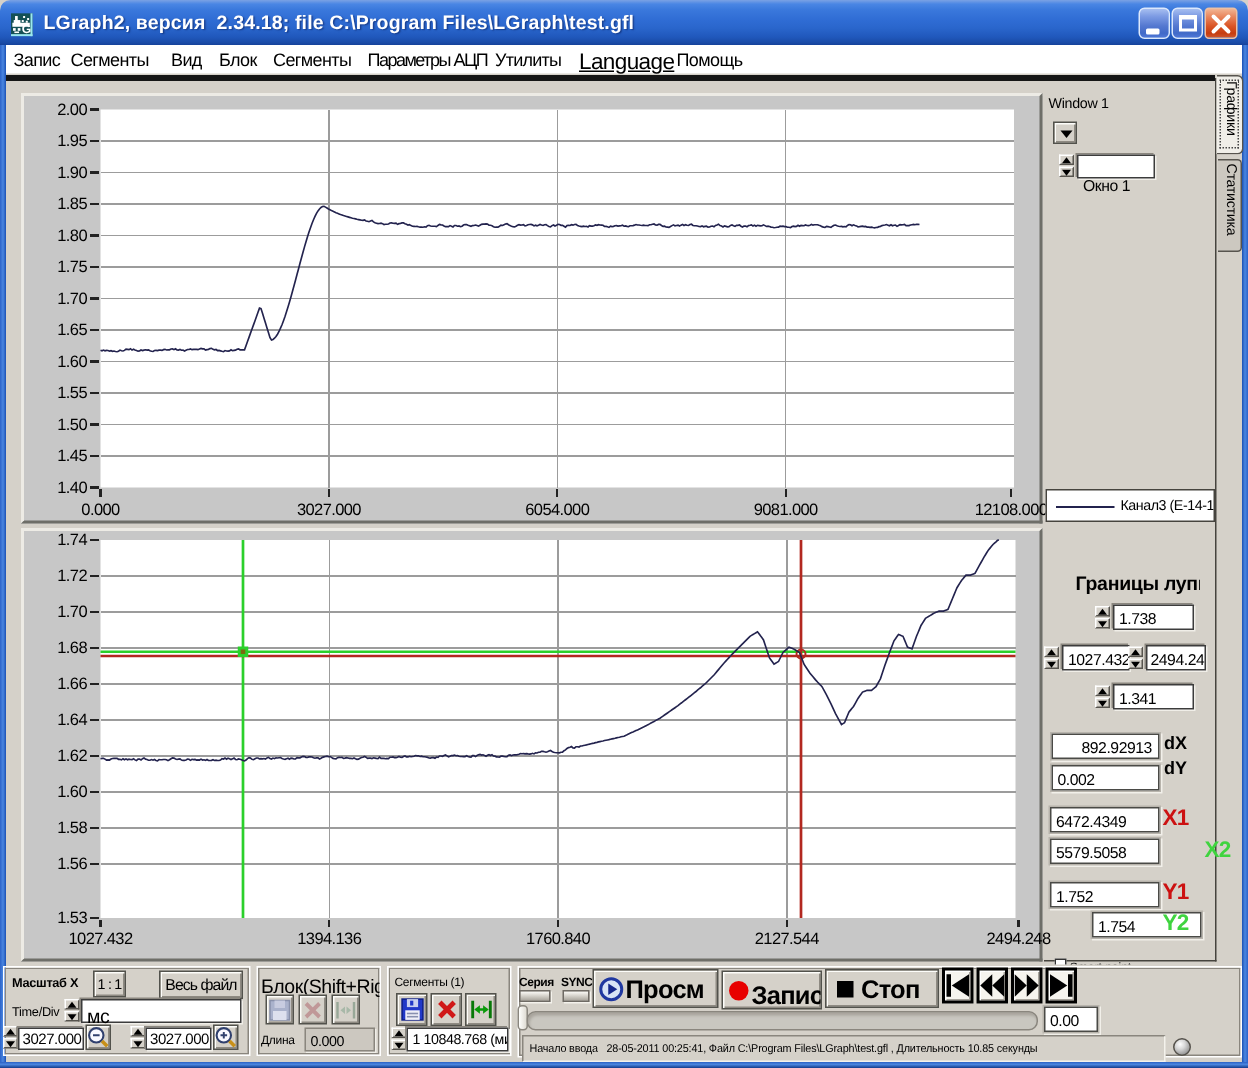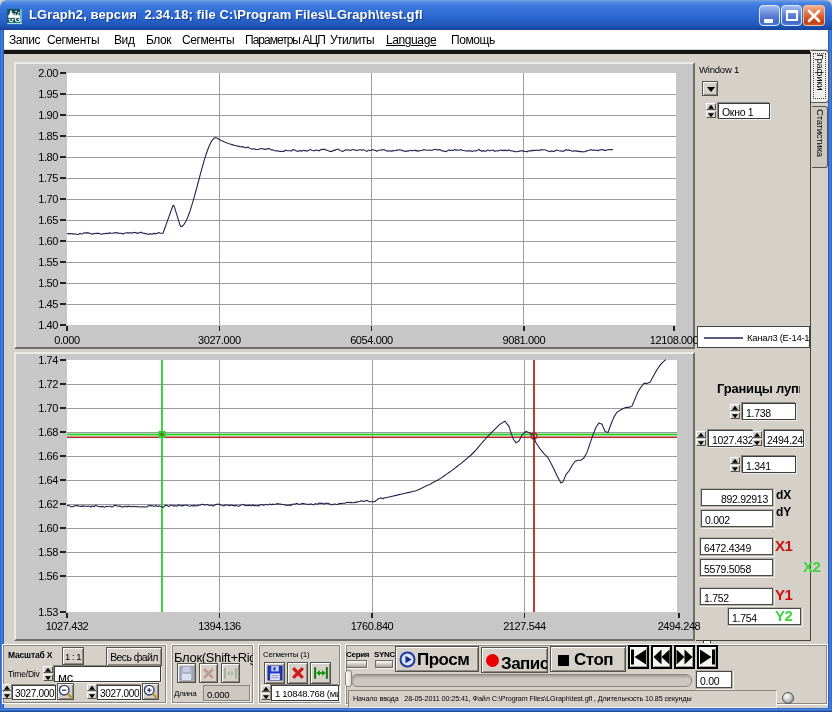--- a/index.html
+++ b/index.html
@@ -60,21 +60,21 @@
   </div>
 
 <div class="abs" style="left:4px;top:30px;width:824px;height:19px;background:#fff;"></div>
 <div class="abs" style="left:9px;top:33px;font-size:12px;letter-spacing:-0.4px;">Запис</div>
 <div class="abs" style="left:47px;top:33px;font-size:12px;letter-spacing:-0.4px;">Сегменты</div>
 <div class="abs" style="left:114px;top:33px;font-size:12px;letter-spacing:-0.4px;">Вид</div>
 <div class="abs" style="left:146px;top:33px;font-size:12px;letter-spacing:-0.4px;">Блок</div>
 <div class="abs" style="left:182px;top:33px;font-size:12px;letter-spacing:-0.4px;">Сегменты</div>
 <div class="abs" style="left:245px;top:33px;font-size:12px;letter-spacing:-1.0px;">Параметры АЦП</div>
 <div class="abs" style="left:330px;top:33px;font-size:12px;letter-spacing:-0.5px;">Утилиты</div>
-<div class="abs" style="left:386px;top:33px;font-size:12px;letter-spacing:-0.4px;text-decoration:underline;">Language</div>
+<div class="abs" style="left:386px;top:33px;font-size:15px;letter-spacing:-0.4px;text-decoration:underline;">Language</div>
 <div class="abs" style="left:451px;top:33px;font-size:12px;letter-spacing:-0.4px;">Помощь</div>
 
 <div class="abs" style="left:4px;top:50px;width:806px;height:4px;background:#161616;"></div>
 
 <div class="abs cw" style="left:14px;top:62px;width:681px;height:287px;">
     <svg style="overflow:visible;position:absolute;left:-2px;top:-2px" width="681" height="287" viewBox="0 0 681 287">
       <rect x="53" y="11" width="609" height="252" fill="#ffffff"></rect>
       <line x1="53" y1="32.0" x2="662" y2="32.0" class="gl"></line>
       <line x1="53" y1="53.0" x2="662" y2="53.0" class="gl"></line>
       <line x1="53" y1="74.0" x2="662" y2="74.0" class="gl"></line>
@@ -193,21 +193,21 @@
   </div>
 <div class="abs spin" style="left:706px;top:103px;">
     <div class="up">
       <i></i>
     </div>
     <div class="dn">
       <i></i>
     </div>
   </div>
 <div class="abs fld" style="left:718px;top:103px;width:52px;height:16px;">
-    <div class="ntext" style="padding:2px 0 0 3px;">Окно 1</div>
+    <div class="ntext" style="padding:14px 0 0 3px;">Окно 1</div>
   </div>
 
 <div class="abs" style="left:697px;top:326px;width:113px;height:22px;background:#fff;border:1px solid #46443e;">
 <svg width="111" height="20">
       <line x1="6" y1="11" x2="45" y2="11" stroke="#23234e" stroke-width="1.4"></line>
     </svg>
 <div class="abs ntext" style="left:49px;top:5px;width:62px;font-size:9.5px;">Канал3 (E-14-1</div></div>
 
 <div class="abs" style="left:810px;top:52px;width:1px;height:589px;background:#46443e;"></div>
 <div class="abs" style="left:696px;top:640px;width:115px;height:1px;background:#46443e;"></div>

